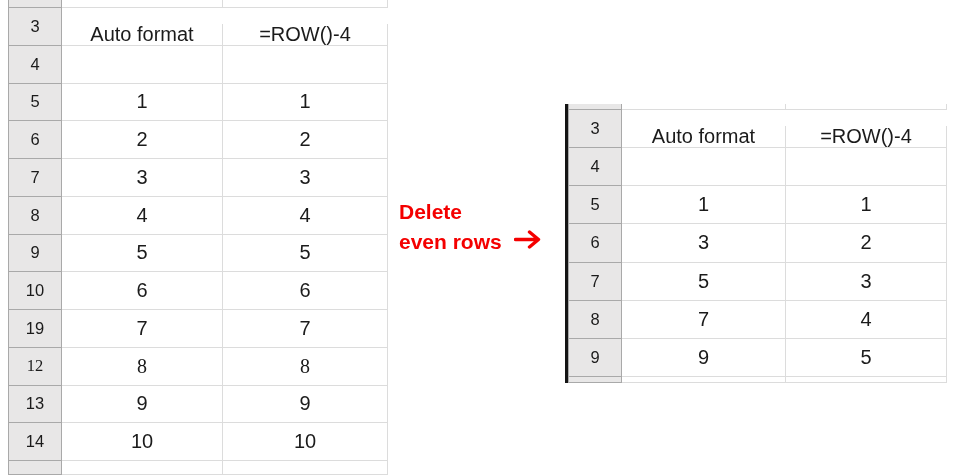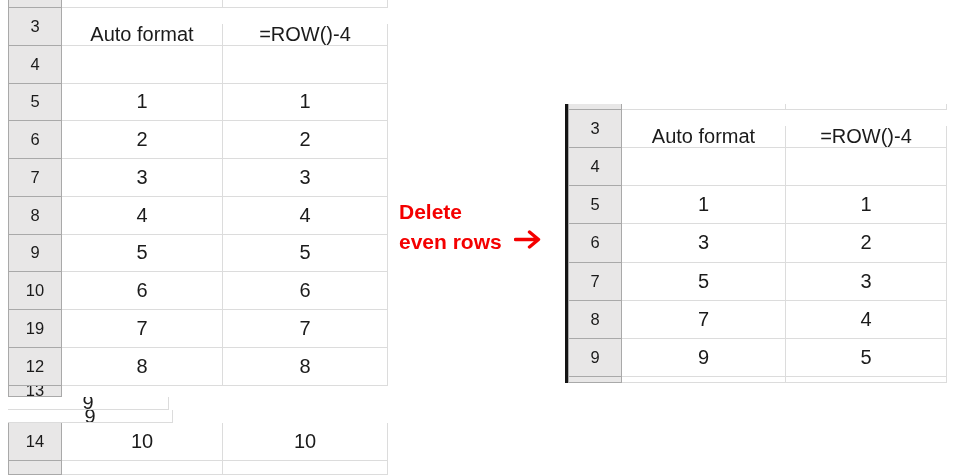--- a/index.html
+++ b/index.html
@@ -93,26 +93,26 @@
       <div class="t-row" style="height: 37.75px;">
         <div class="cell rowhead boxed">10</div>
         <div class="cell c1">6</div>
         <div class="cell c2">6</div>
       </div>
       <div class="t-row" style="height: 37.75px;">
         <div class="cell rowhead">19</div>
         <div class="cell c1">7</div>
         <div class="cell c2">7</div>
       </div>
-      <div class="t-row" style="height: 37.75px;">
+      <div class="t-row" style="height: 37.75px; font-family: Liberation Serif, serif;">
         <div class="cell rowhead boxed">12</div>
         <div class="cell c1">8</div>
         <div class="cell c2">8</div>
       </div>
-      <div class="t-row" style="height: 37.75px; flex-direction: column;">
+      <div class="t-row" style="height: 37.75px;">
         <div class="cell rowhead">13</div>
         <div class="cell c1">9</div>
         <div class="cell c2">9</div>
       </div>
       <div class="t-row" style="height: 37.75px; justify-content: space-between;">
         <div class="cell rowhead boxed">14</div>
         <div class="cell c1">10</div>
         <div class="cell c2">10</div>
       </div>
       <div class="t-row" style="height: 14px;">

